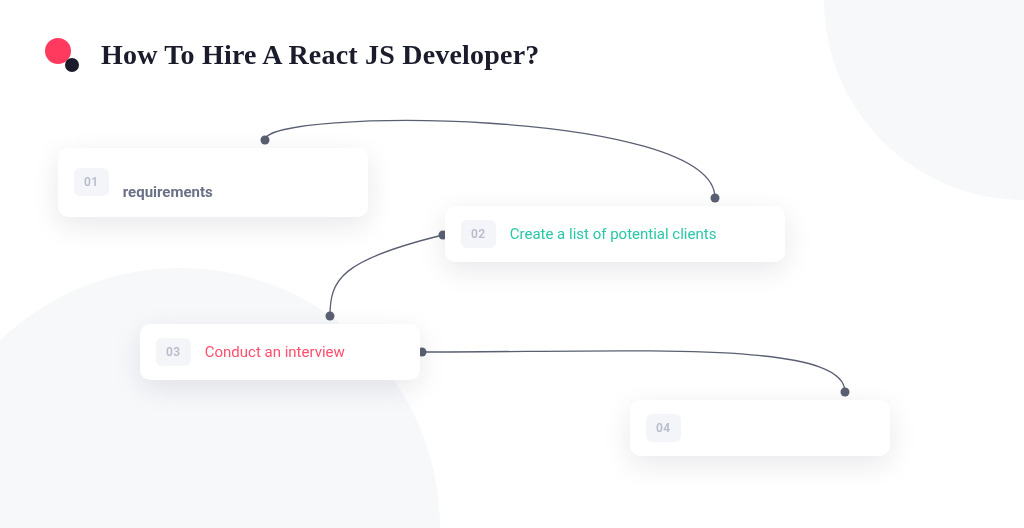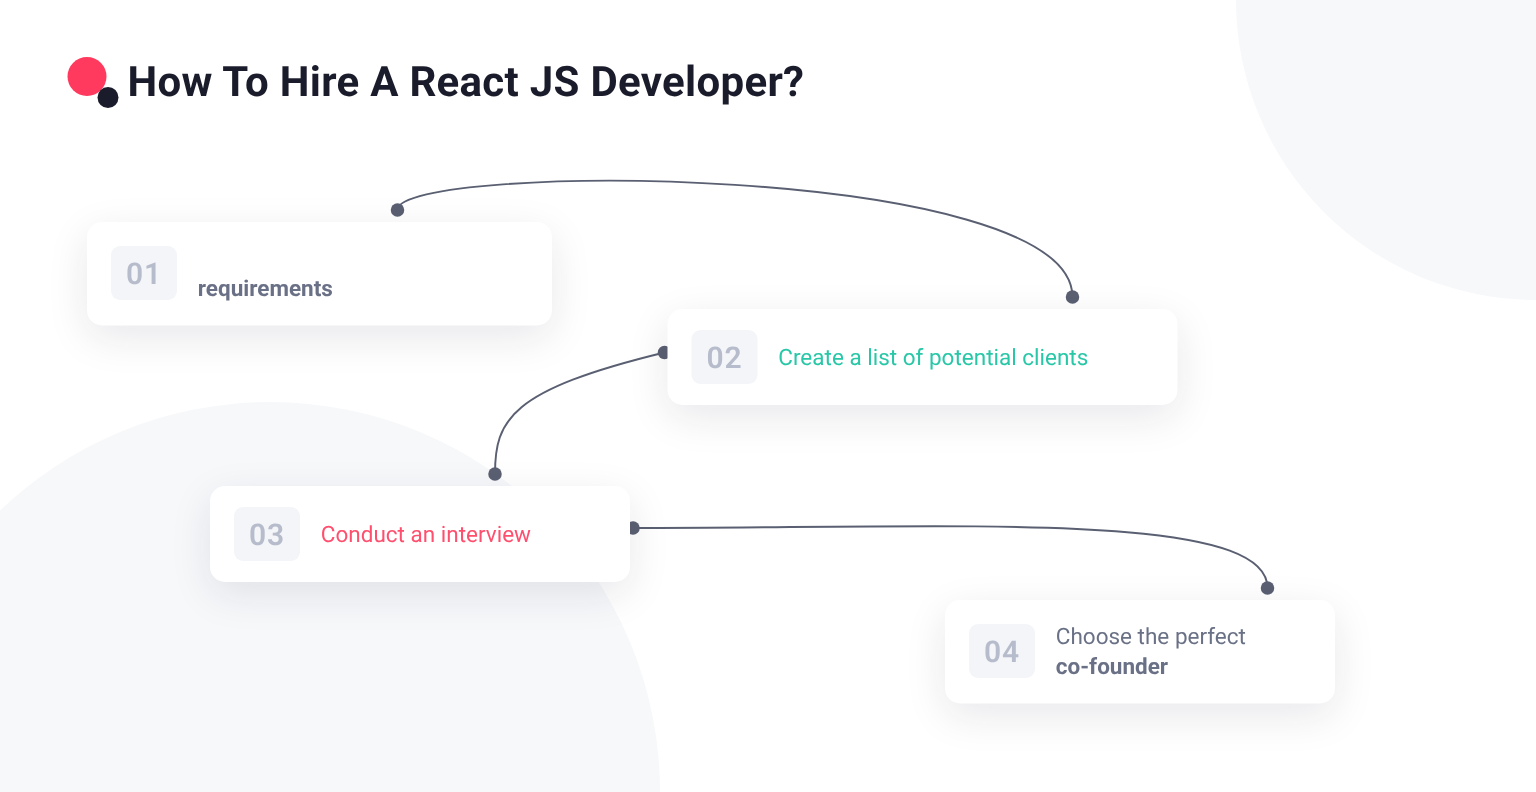--- a/index.html
+++ b/index.html
@@ -24,22 +24,23 @@
     width: 520px; height: 520px;
     border-radius: 50%;
     background: #f7f8fa;
   }
 
   
   .header {
     position: absolute;
     top: 38px; left: 45px;
     display: flex;
-    align-items: flex-start;
-    gap: 6px;
+    align-items: center;
+    gap: 22px;
+    font-family: Liberation Serif, serif;
   }
   .logo {
     position: relative;
     width: 34px; height: 34px;
   }
   .logo-main {
     position: absolute;
     top: 0; left: 0;
     width: 26px; height: 26px;
     border-radius: 50%;
@@ -67,21 +68,21 @@
     box-shadow: 0 8px 28px rgba(30, 34, 60, 0.10);
     display: flex;
     align-items: center;
     gap: 14px;
     padding: 14px 24px 14px 16px;
   }
   .card .num {
     background: #f4f5f8;
     color: #b6bccb;
     font-weight: 600;
-    font-size: 20px;
+    font-size: 12px;
     line-height: 1;
     padding: 8px 10px;
     border-radius: 6px;
     letter-spacing: 0.5px;
   }
   .card .txt {
     font-size: 15px;
     line-height: 1.35;
     color: #6a7186;
     font-weight: 400;
@@ -160,17 +161,13 @@
 <div class="card c3">
   <span class="num">03</span>
   <span class="txt">
     <span>Conduct an interview</span>
     <b></b>
   </span>
 </div>
 
 <div class="card c4">
   <span class="num">04</span>
-  <span class="txt">
-    <span>Choose the perfect</span><br>
-    <b>co-founder</b>
-  </span>
 </div>
 
 </body></html>

